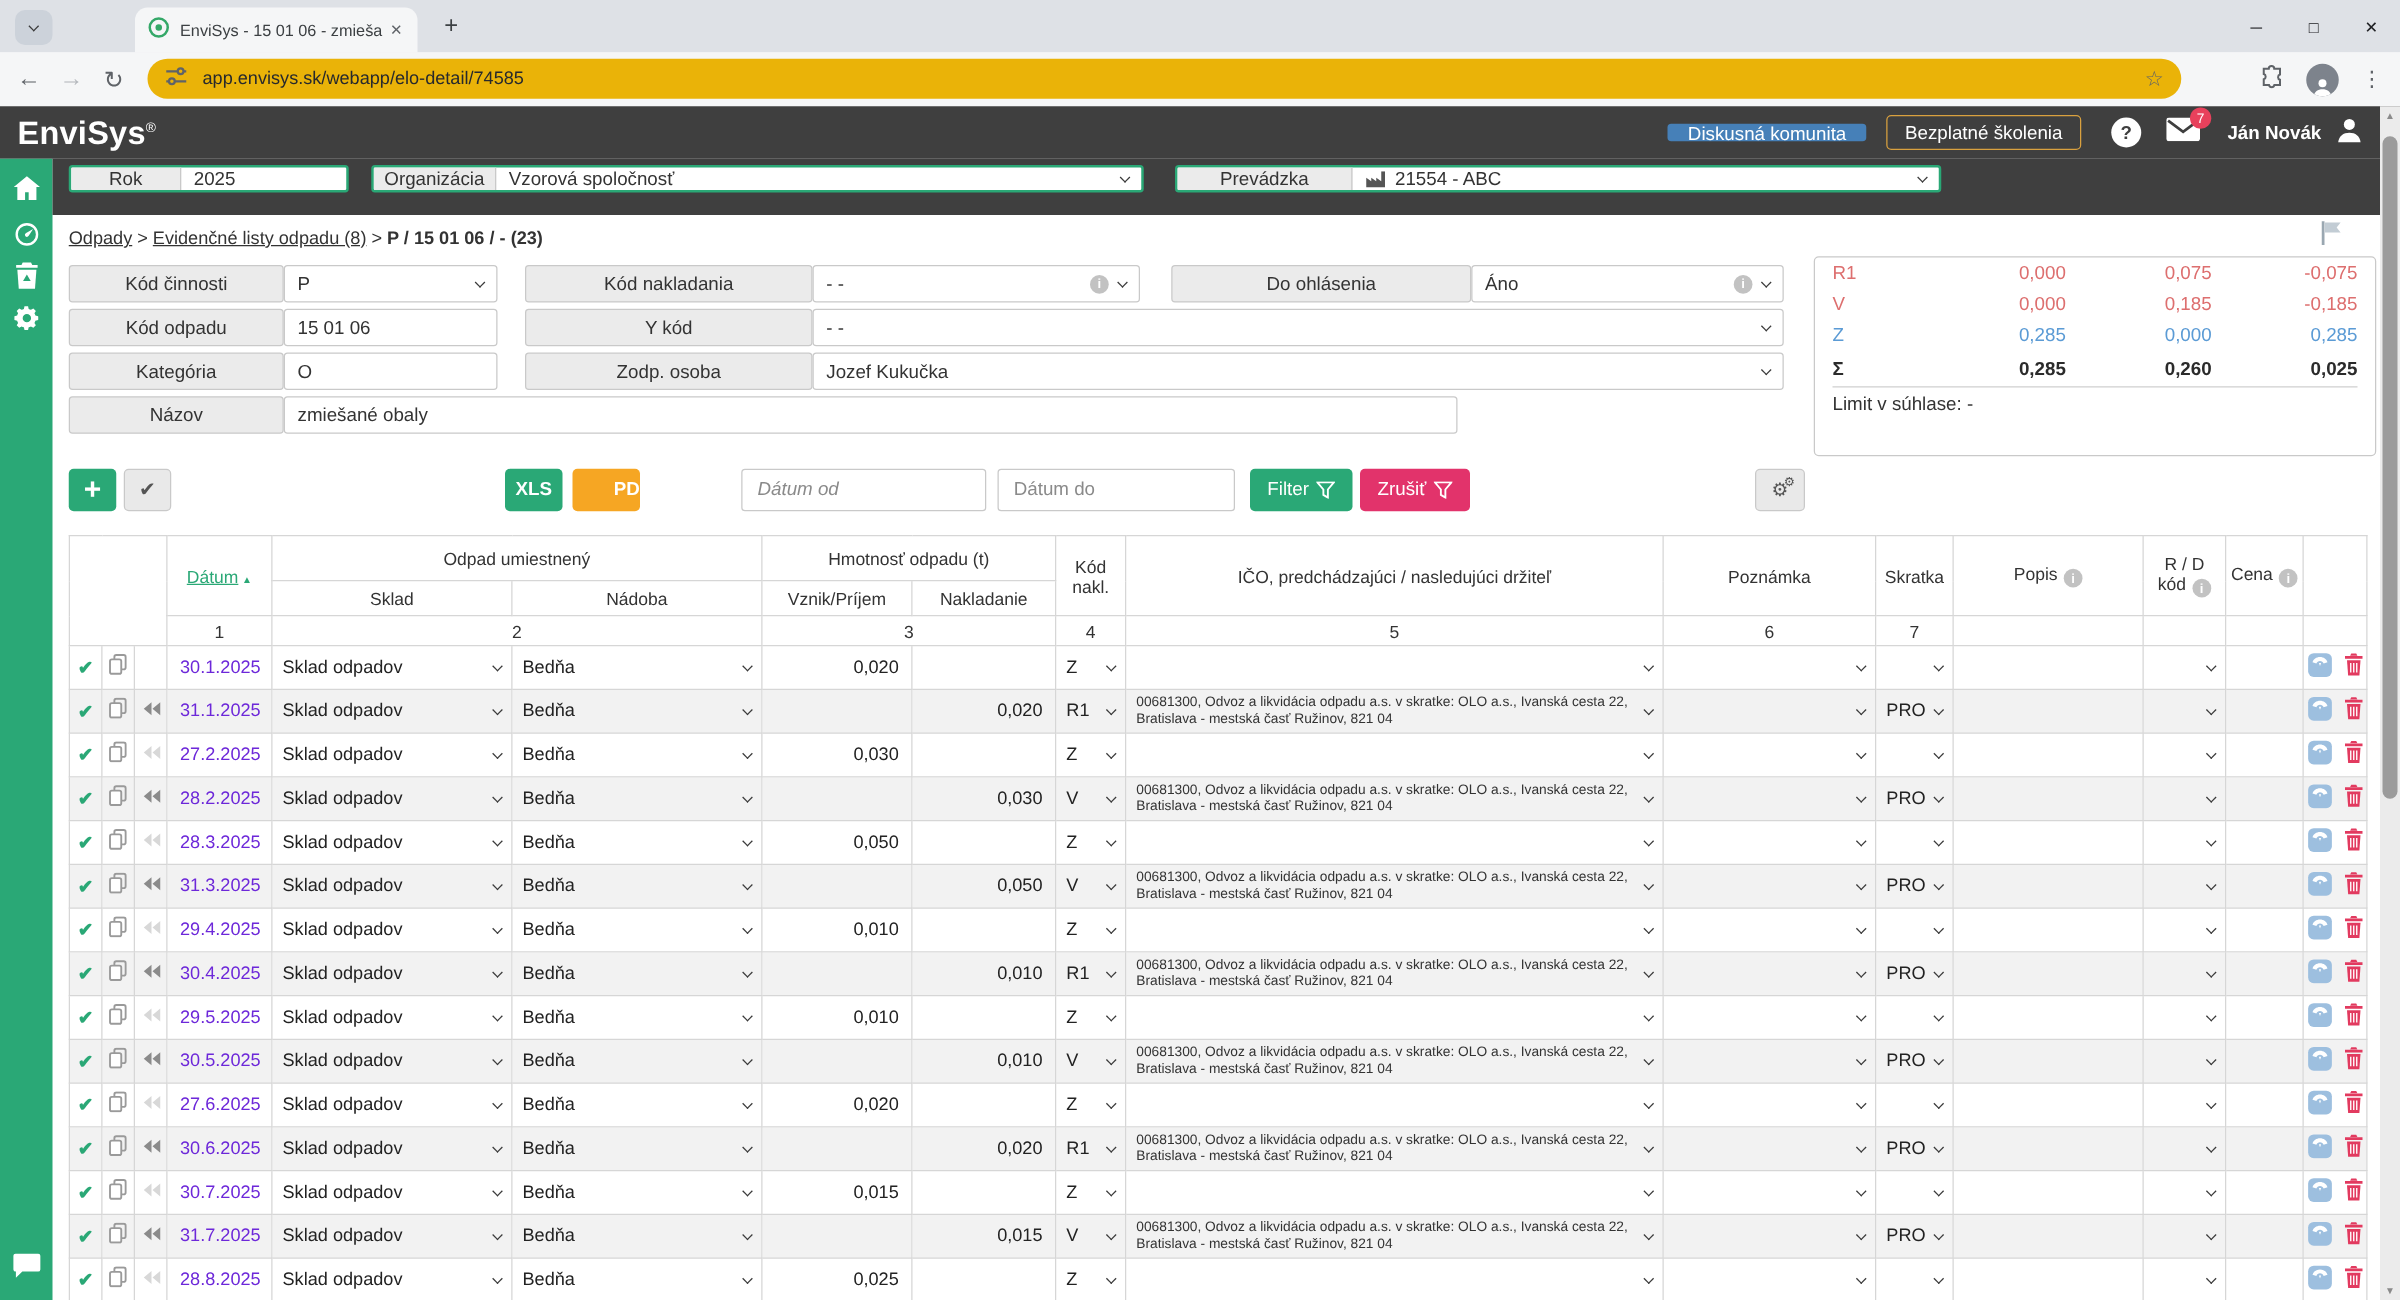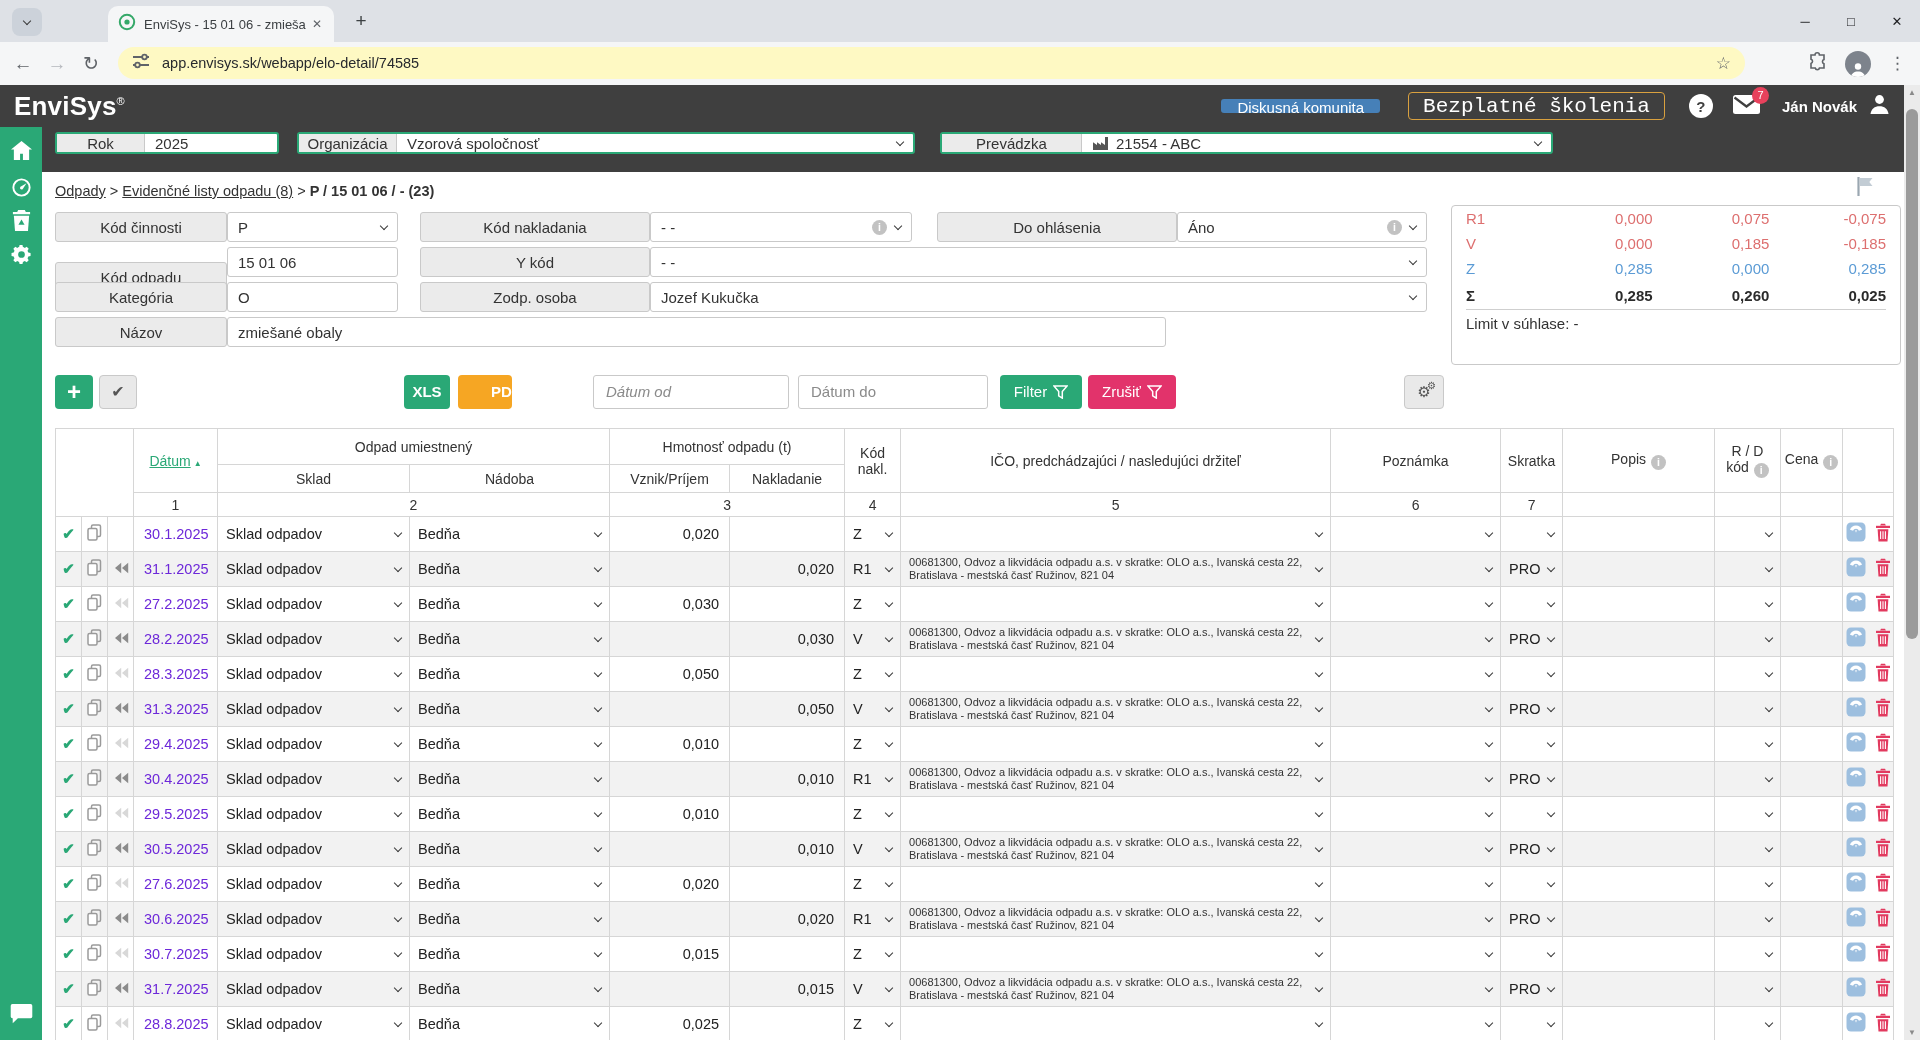--- a/index.html
+++ b/index.html
@@ -14,37 +14,37 @@
     display:flex;align-items:center;padding:0 10px;cursor:pointer;}
   .tab-title{font-size:13px;color:#3c4043;white-space:nowrap;overflow:hidden;width:162px;margin-left:8px;}
   .tab-close{font-size:12px;color:#5f6368;margin-left:6px;cursor:pointer;}
   .newtab{position:absolute;left:348px;top:8px;width:26px;height:26px;display:flex;align-items:center;justify-content:center;
     font-size:19px;color:#3c4043;cursor:pointer;}
   .winbtns{position:absolute;right:0;top:0;height:42px;display:flex;}
   .winbtns span{width:46px;height:42px;display:flex;align-items:center;justify-content:center;font-size:13px;color:#202124;cursor:pointer;}
   .btoolbar{position:absolute;left:0;top:42px;width:1920px;height:43px;background:#f5f6f7;display:flex;align-items:center;}
   .navic{font-size:19px;color:#5f6368;width:34px;text-align:center;cursor:pointer;}
   .navic.dis{color:#b4b7bc;}
-  .omnibox{position:absolute;left:118px;top:5px;width:1627px;height:32px;background:#fef9c3;border-radius:16px;
+  .omnibox{position:absolute;left:118px;top:5px;width:1627px;height:32px;background:#eab308;border-radius:16px;
     display:flex;align-items:center;padding:0 14px;cursor:text;}
   .url{font-size:14.5px;color:#27292d;margin-left:12px;flex:1;}
   .star{font-size:17px;color:#5f6368;cursor:pointer;}
   .tb-right{position:absolute;right:14px;top:0;height:43px;display:flex;align-items:center;gap:18px;}
   .avatar{width:26px;height:26px;border-radius:50%;background:#7d838c;display:flex;align-items:flex-end;justify-content:center;overflow:hidden;cursor:pointer;}
   .kebab{font-size:17px;color:#5f6368;cursor:pointer;}
   .chev{display:inline-block;width:6px;height:6px;border-right:1.6px solid #3a3a3a;border-bottom:1.6px solid #3a3a3a;
     transform:rotate(45deg);margin-top:-3px;}
 
   
   .appheader{position:absolute;left:0;top:85px;width:1920px;height:42px;background:#3f3f3f;display:flex;align-items:center;padding:0 14px;}
   .logo{color:#fff;font-size:26px;font-weight:bold;letter-spacing:.2px;}
   .logo sup{font-size:11px;font-weight:normal;}
   .hd-spacer{flex:1;}
   .btn-community{background:#4680b8;color:#fff;font-size:15px;border:none;border-radius:3px;height:14px;padding:0 16px;cursor:pointer;}
-  .btn-train{background:transparent;color:#fff;font-size:21px;border:1.5px solid #d9a13f;border-radius:4px;height:28px;padding:0 14px;margin-left:28px;cursor:pointer;font-family:Liberation Mono, monospace;}
+  .btn-train{background:transparent;color:#fff;font-size:15px;border:1.5px solid #d9a13f;border-radius:4px;height:28px;padding:0 14px;margin-left:16px;cursor:pointer;}
   .help-circ{width:24px;height:24px;border-radius:50%;background:#fff;color:#3f3f3f;font-weight:bold;font-size:15px;
     display:flex;align-items:center;justify-content:center;margin-left:24px;cursor:pointer;}
   .mailwrap{position:relative;margin-left:20px;cursor:pointer;}
   .mailbadge{position:absolute;top:-8px;right:-9px;background:#e8415c;color:#fff;font-size:11px;width:17px;height:17px;border-radius:50%;
     display:flex;align-items:center;justify-content:center;}
   .username{color:#fff;font-size:15px;font-weight:bold;margin-left:22px;}
   .personic{margin-left:12px;margin-right:16px;cursor:pointer;}
 
   
   .sidebar{position:absolute;left:0;top:127px;width:42px;height:913px;background:#2aa876;}
@@ -283,21 +283,21 @@
       <span class="info">i</span>
       <span class="chev"></span>
     </span>
   <span class="f-label" style="left:937px;top:212px;width:240px;">Do ohlásenia</span>
   <span class="f-field" style="left:1177px;top:212px;width:250px;">
       <span>Áno</span>
       <span class="info">i</span>
       <span class="chev"></span>
     </span>
 
-  <span class="f-label" style="left:55px;top:262px;width:172px;">Kód odpadu</span>
+  <span class="f-label" style="left:55px;top:247px;width:172px;">Kód odpadu</span>
   <span class="f-field" style="left:227px;top:247px;width:171px;">
       <span>15 01 06</span>
     </span>
   <span class="f-label" style="left:420px;top:247px;width:230px;">Y kód</span>
   <span class="f-field" style="left:650px;top:247px;width:777px;">
       <span>- -</span>
       <span class="chev"></span>
     </span>
 
   <span class="f-label" style="left:55px;top:282px;width:172px;">Kategória</span>

